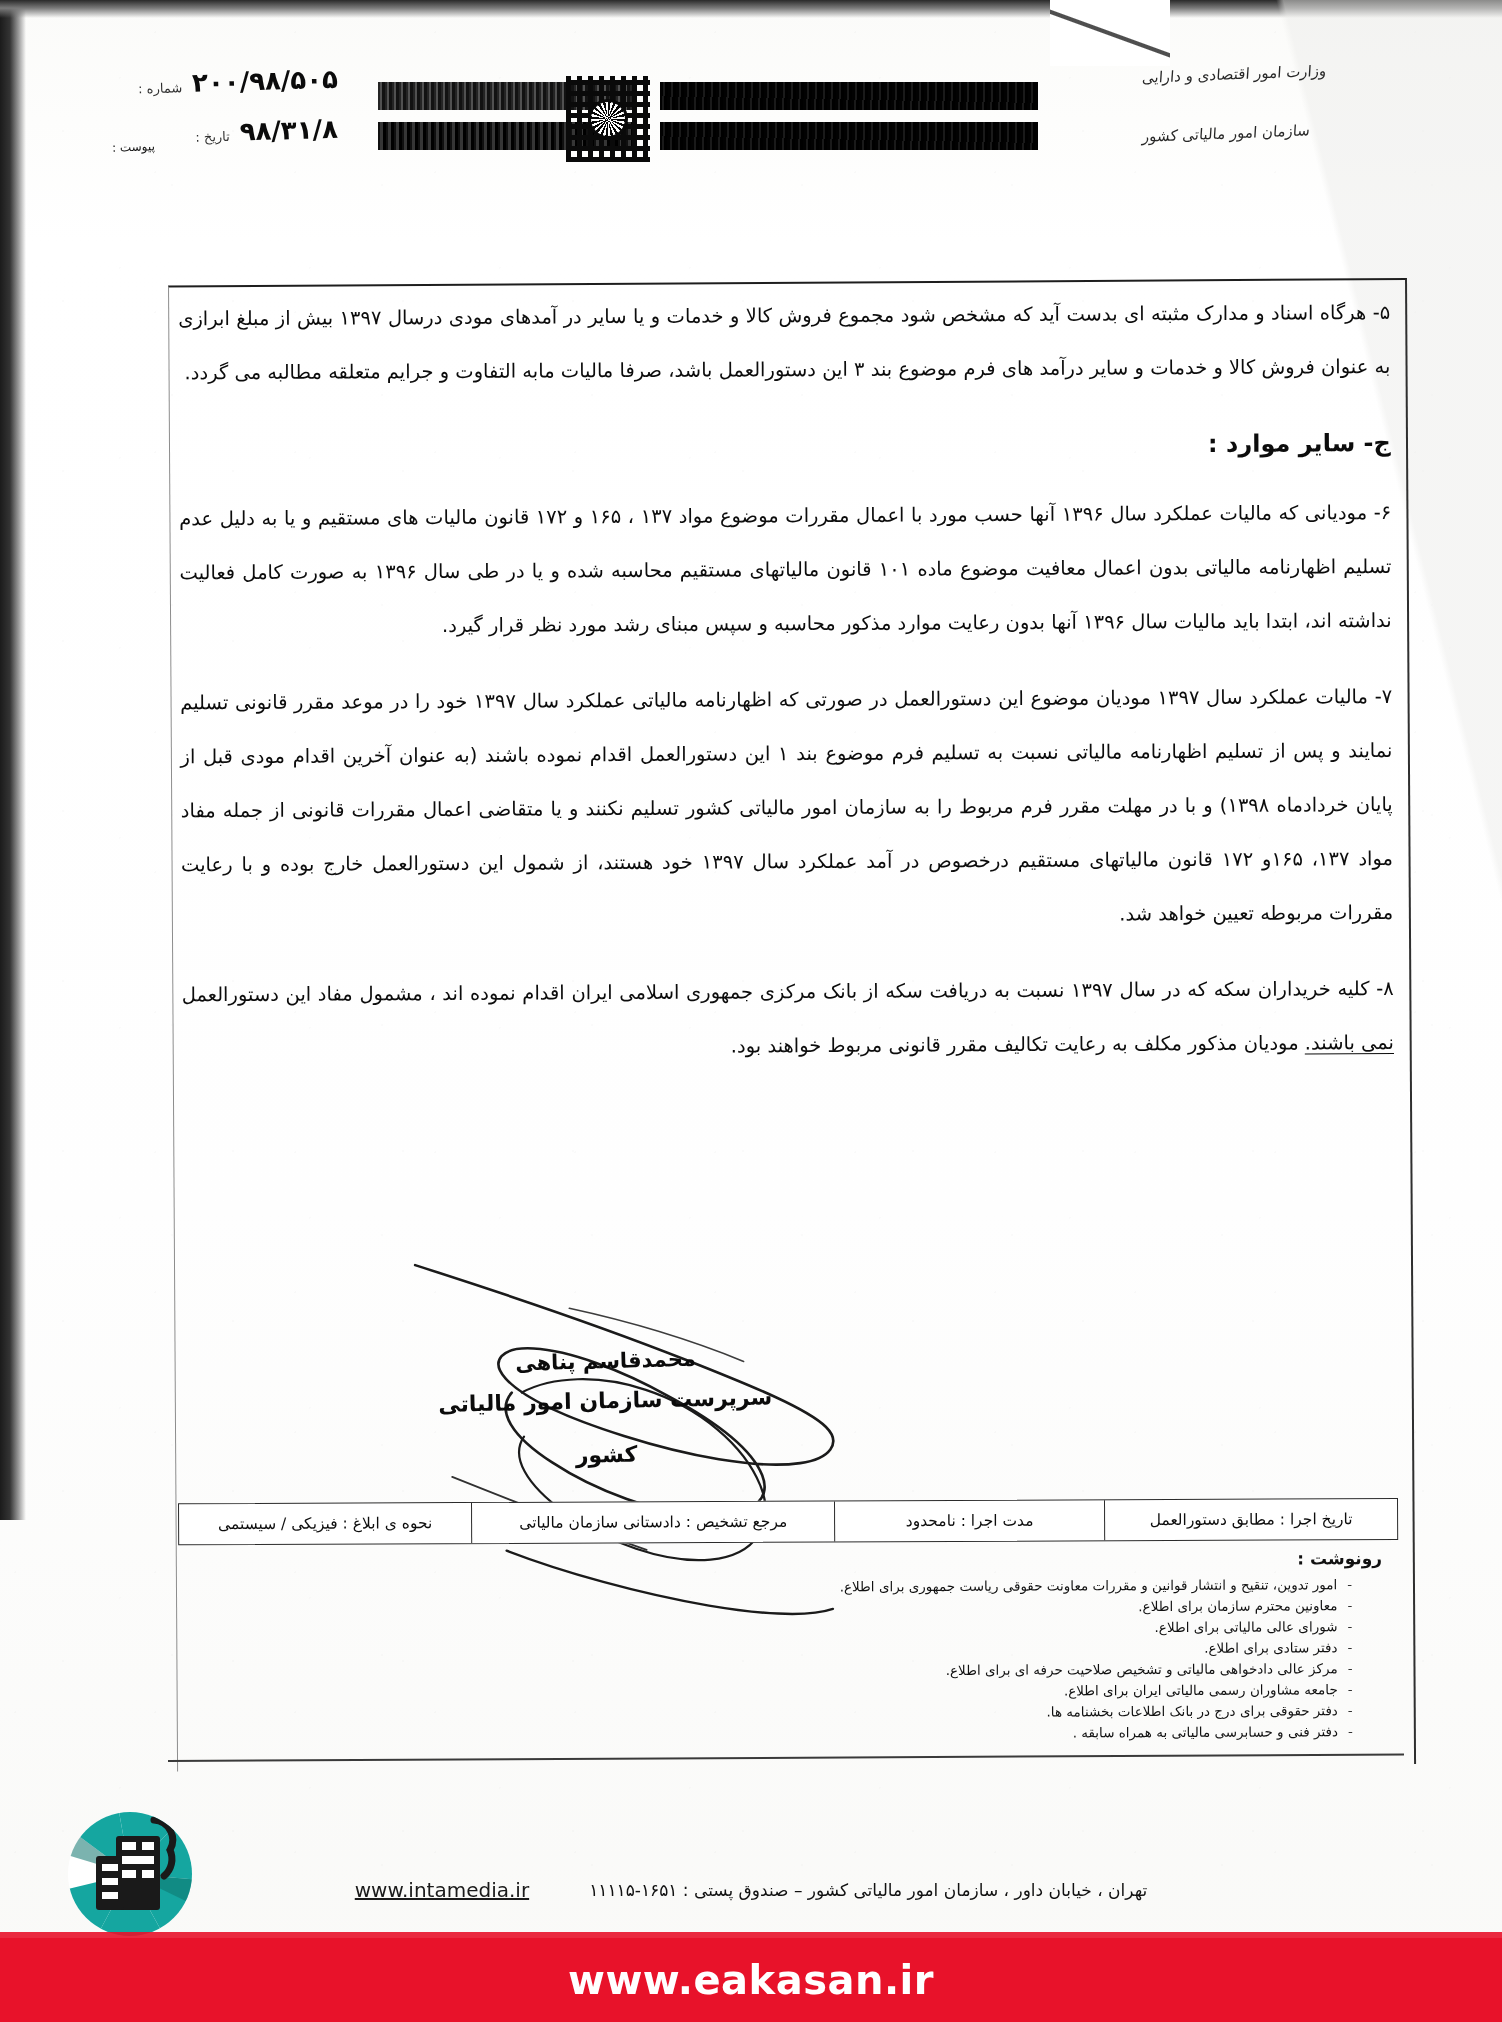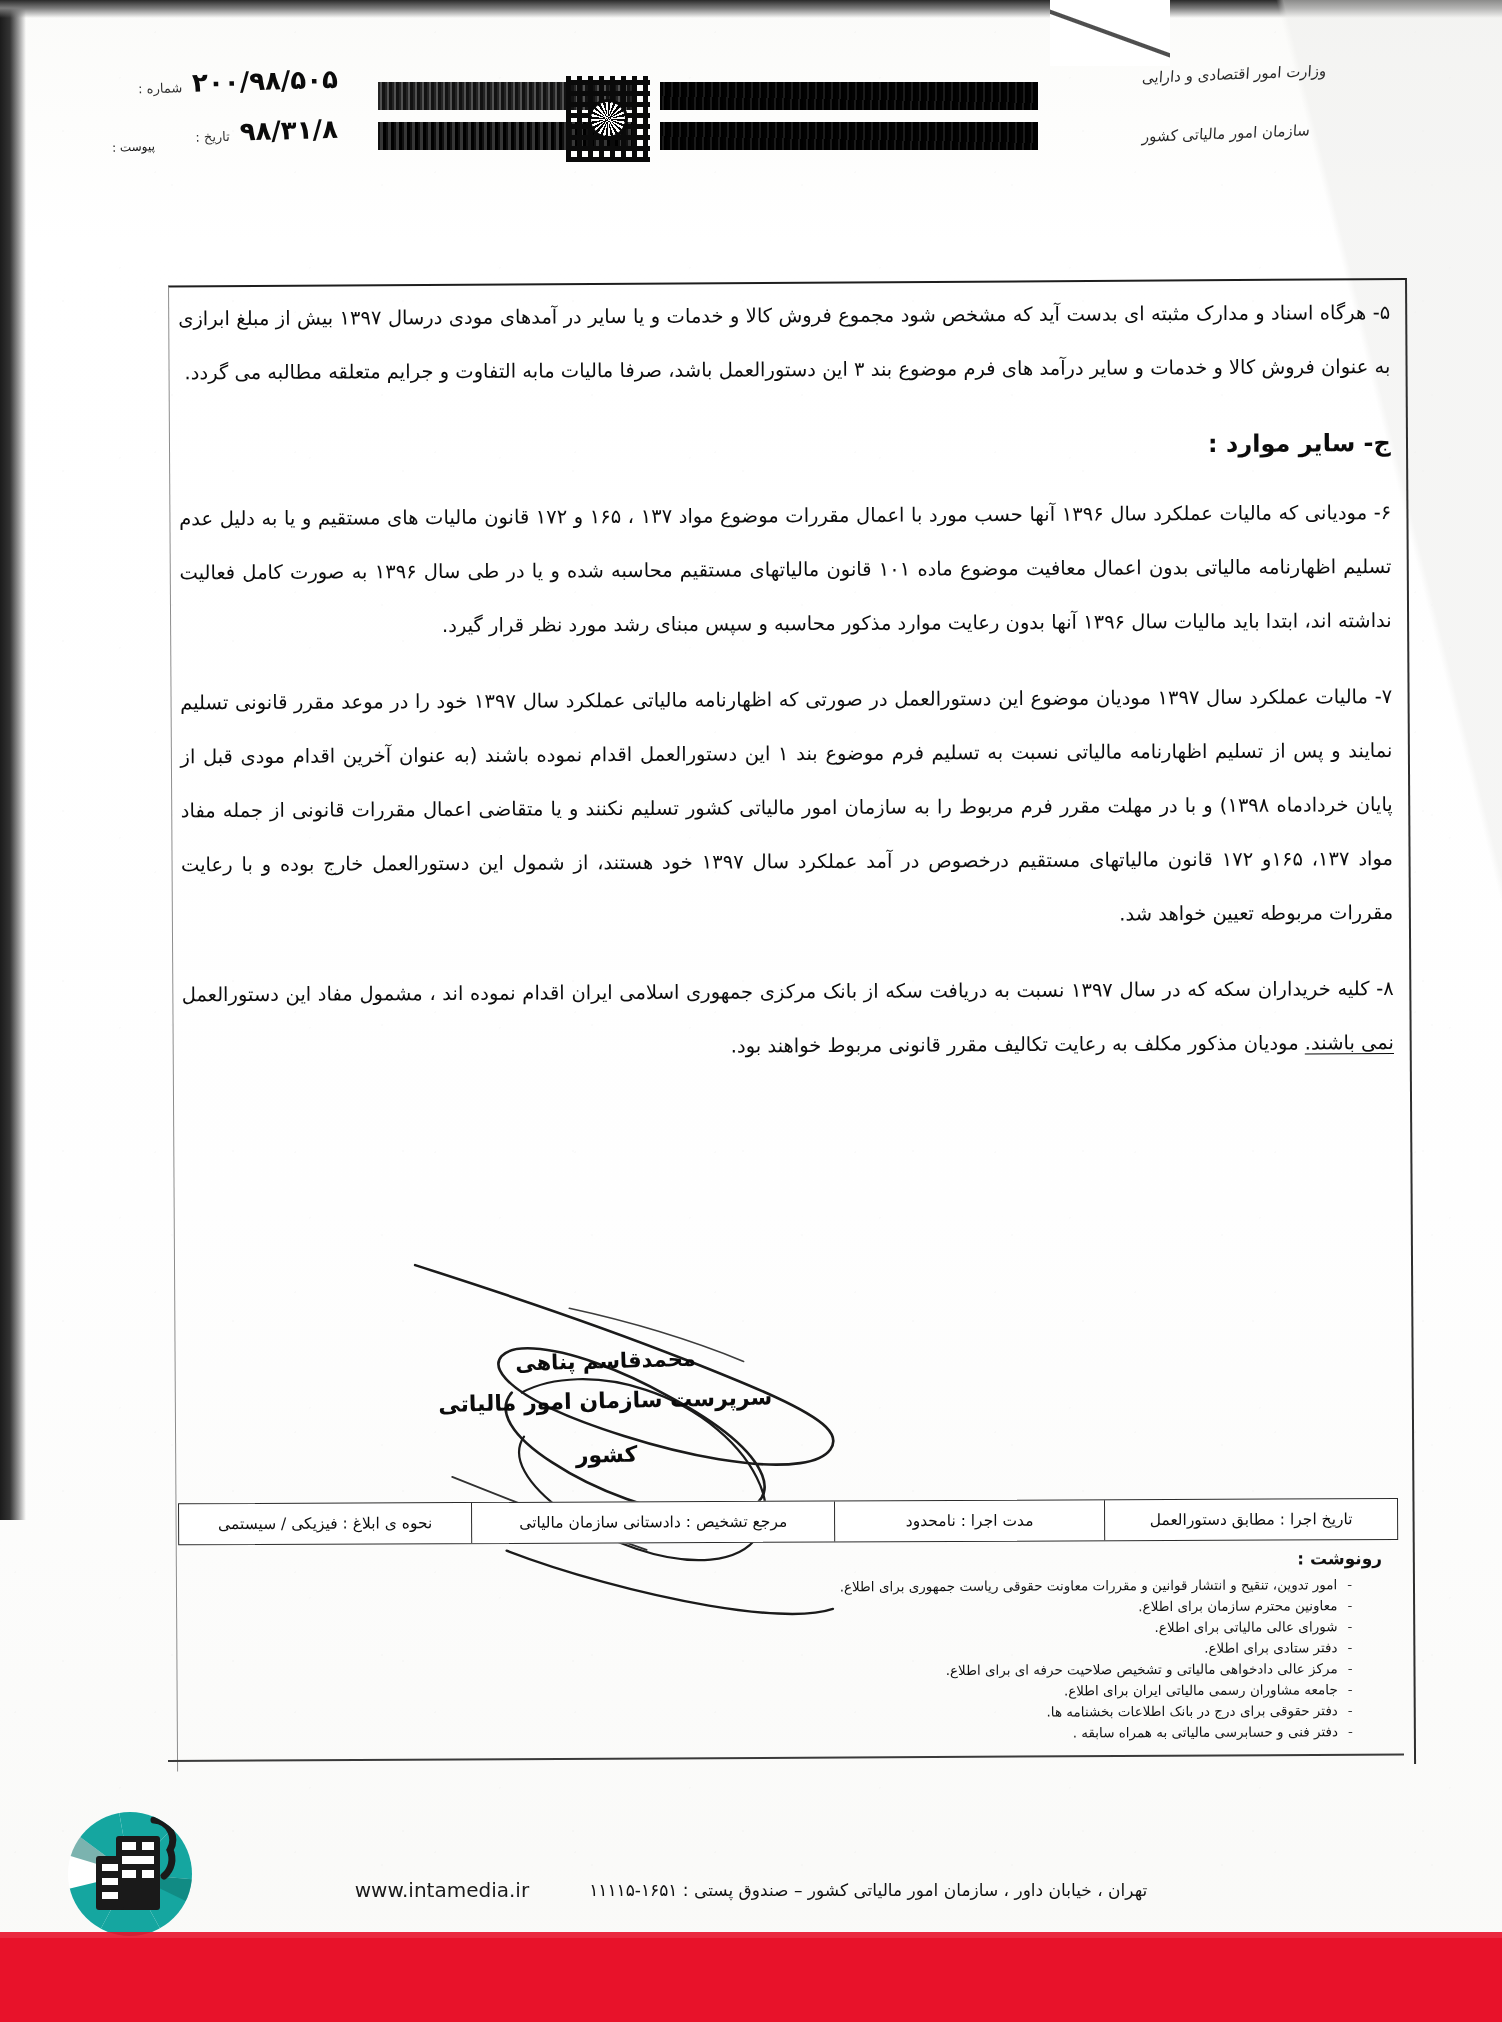--- a/index.html
+++ b/index.html
@@ -173,21 +173,21 @@
   .dist li .dash{flex:0 0 auto;opacity:.85;}
   .dist li .dtxt{flex:1 1 auto;}
 
   
   .foot{
     position:absolute;left:0;top:1860px;width:1502px;height:60px;
     display:flex;align-items:center;justify-content:center;gap:60px;
     direction:rtl;color:#111;font-size:17px;
   }
   .foot .addr{letter-spacing:.3px;}
-  .foot .site{font-size:20px;color:#1a1a1a;font-family:"DejaVu Sans",sans-serif;}
+  .foot .site{font-size:20px;color:#1a1a1a;font-family:"DejaVu Sans",sans-serif;text-decoration:underline;}
 
   
   .logo{position:absolute;left:58px;top:1798px;width:150px;height:150px;}
   .logo svg{display:block;}
 
   
   .banner{
     position:absolute;left:0;bottom:0;width:1502px;height:84px;
     background:#e8122a;display:flex;align-items:center;justify-content:center;
     direction:rtl;gap:34px;color:#fff;
@@ -378,15 +378,16 @@
     </svg>
   </div>
 
   <div class="foot">
     <span class="addr">تهران ، خیابان داور ، سازمان امور مالیاتی کشور – صندوق پستی : ۱۶۵۱-۱۱۱۱۵</span>
     <span class="site">www.intamedia.ir</span>
   </div>
 
   <div class="banner-top"></div>
   <div class="banner">
+    <span class="b-url">www.eakasan.ir</span>
   </div>
 
 </div>
 
 </body></html>

